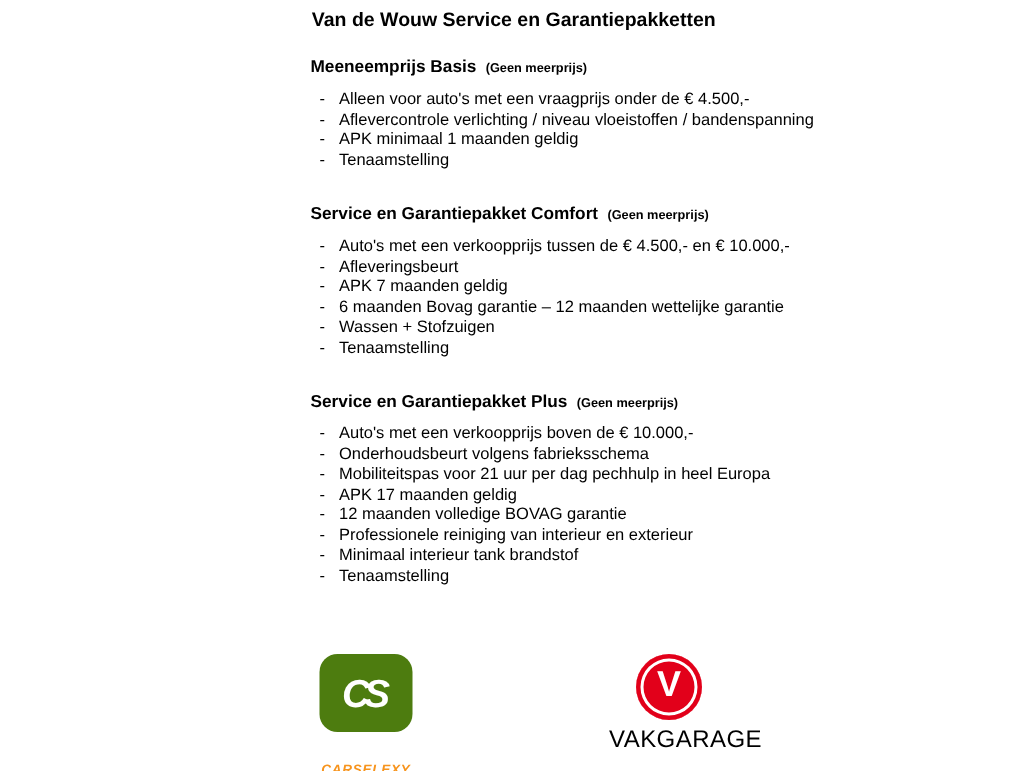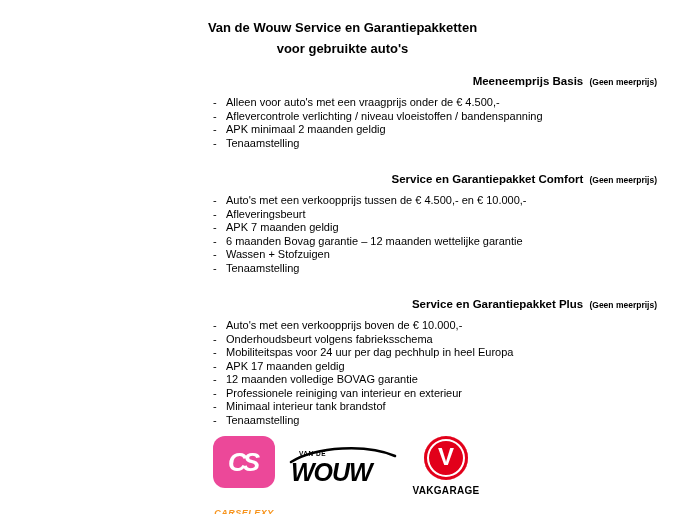--- a/index.html
+++ b/index.html
@@ -12,34 +12,34 @@
   }
   .page {
     position: relative;
     width: 685px; height: 514px;
     background: #fff;
     overflow: hidden;
   }
 
   
   .doc-title {
-    padding-top: 17px;
+    padding-top: 2px;
     text-align: center;
     font-weight: bold;
     font-size: 13px;
     line-height: 21px;
   }
 
   
   .content {
     margin: 16px 0 0 207px;
     width: 450px;
   }
   .pkg { margin-bottom: 23px; }
-  .pkg-heading { margin: 12px 0 9px 0; font-size: 11.5px; text-align: right; }
+  .pkg-heading { margin: 12px 0 9px 0; font-size: 11.5px; }
   .pkg-title { font-weight: bold; font-size: 11.5px; }
   .pkg-sub { font-weight: bold; font-size: 8.5px; margin-left: 3px; }
   .pkg-list { list-style: none; margin: 0; padding: 0 0 0 6px; }
   .pkg-list li {
     display: flex;
     font-size: 11px;
     line-height: 13.5px;
   }
   .dash { flex: 0 0 13px; }
   .itext { flex: 1; }
@@ -52,21 +52,21 @@
     display: flex;
     justify-content: space-between;
     align-items: flex-start;
   }
 
   
   .carselexy { width: 72px; text-align: center; }
   .cs-box {
     width: 62px; height: 52px;
     margin: 0 auto;
-    background: #ec4899;
+    background: #4d7c0f;
     border-radius: 12px;
     display: flex; align-items: center; justify-content: center;
   }
   .cs-monogram {
     color: #fff;
     font-weight: bold;
     font-style: italic;
     font-size: 26px;
     letter-spacing: -4px;
     padding-right: 4px;
@@ -103,53 +103,52 @@
     background: #E2001A;
     box-shadow: inset 0 0 0 3px #E2001A, inset 0 0 0 5px #ffffff;
     display: flex; align-items: center; justify-content: center;
   }
   .vak-letter {
     color: #fff; font-weight: bold; font-size: 24px; line-height: 1;
     transform: translateY(-1px);
   }
   .vak-label {
     margin-top: 5px;
-    font-size: 10px;
-    font-weight: bold;
+    font-size: 16px;
+    font-weight: normal;
     letter-spacing: 0.3px;
     color: #000;
     white-space: nowrap;
   }
 </style>
 </head>
 <body>
 
 <div class="page">
 
   <div class="doc-title">
     <div>Van de Wouw Service en Garantiepakketten</div>
-    <div>voor gebruikte auto's</div>
   </div>
 
   <div class="content">
 
   <section class="pkg">
         <h2 class="pkg-heading"><span class="pkg-title">Meeneemprijs Basis</span> <span class="pkg-sub">(Geen meerprijs)</span></h2>
         <ul class="pkg-list">
           <li>
             <span class="dash">-</span>
             <span class="itext">Alleen voor auto's met een vraagprijs onder de € 4.500,-</span>
           </li>
           <li>
             <span class="dash">-</span>
             <span class="itext">Aflevercontrole verlichting / niveau vloeistoffen / bandenspanning</span>
           </li>
           <li>
             <span class="dash">-</span>
-            <span class="itext">APK minimaal 2 maanden geldig</span>
+            <span class="itext">APK minimaal 1 maanden geldig</span>
           </li>
           <li>
             <span class="dash">-</span>
             <span class="itext">Tenaamstelling</span>
           </li>
         </ul>
       </section>
       <section class="pkg">
         <h2 class="pkg-heading"><span class="pkg-title">Service en Garantiepakket Comfort</span> <span class="pkg-sub">(Geen meerprijs)</span></h2>
         <ul class="pkg-list">
@@ -185,21 +184,21 @@
           <li>
             <span class="dash">-</span>
             <span class="itext">Auto's met een verkoopprijs boven de € 10.000,-</span>
           </li>
           <li>
             <span class="dash">-</span>
             <span class="itext">Onderhoudsbeurt volgens fabrieksschema</span>
           </li>
           <li>
             <span class="dash">-</span>
-            <span class="itext">Mobiliteitspas voor 24 uur per dag pechhulp in heel Europa</span>
+            <span class="itext">Mobiliteitspas voor 21 uur per dag pechhulp in heel Europa</span>
           </li>
           <li>
             <span class="dash">-</span>
             <span class="itext">APK 17 maanden geldig</span>
           </li>
           <li>
             <span class="dash">-</span>
             <span class="itext">12 maanden volledige BOVAG garantie</span>
           </li>
           <li>
@@ -220,27 +219,20 @@
 
   <div class="logo-row">
 
     <div class="carselexy">
       <div class="cs-box">
         <span class="cs-monogram">CS</span>
       </div>
       <div class="cs-label">CARSELEXY</div>
     </div>
 
-    <div class="wouw">
-      <svg class="wouw-swoosh" width="108" height="20" viewBox="0 0 108 20">
-        <path d="M2,18 C 28,2 78,0 106,12" fill="none" stroke="#000" stroke-width="2.6" stroke-linecap="round"></path>
-      </svg>
-      <span class="wouw-vande">VAN DE</span>
-      <span class="wouw-word">WOUW</span>
-    </div>
 
     <div class="vakgarage">
       <div class="vak-circle">
         <span class="vak-letter">V</span>
       </div>
       <div class="vak-label">VAKGARAGE</div>
     </div>
 
   </div>
 

